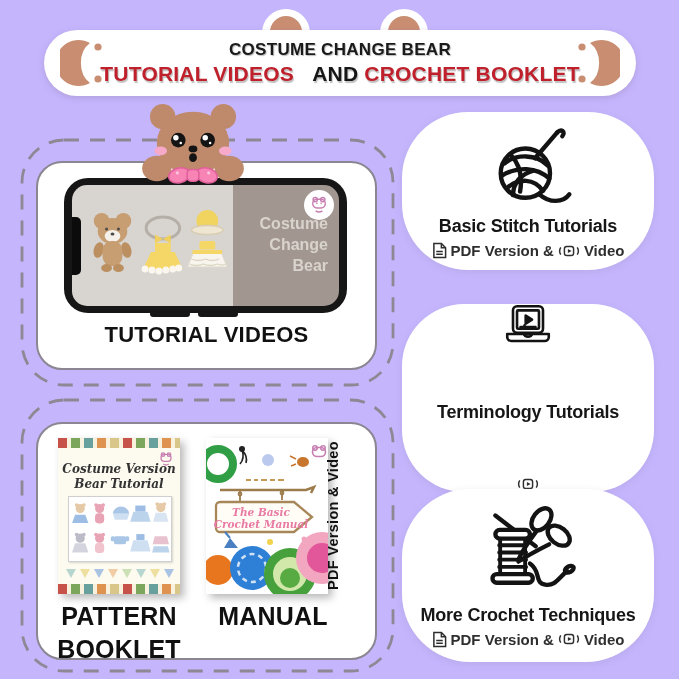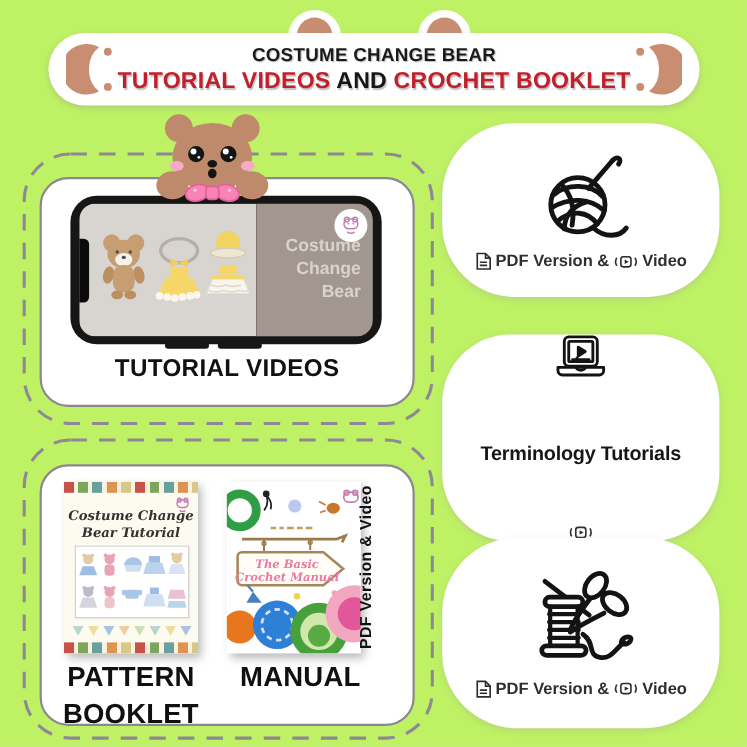--- a/index.html
+++ b/index.html
@@ -1,30 +1,30 @@
 <!DOCTYPE html>
 <html><head>
 <meta charset="utf-8">
 <style>
   html,body{margin:0;padding:0;}
   body{background:#f0daf6;font-family:"Liberation Sans",sans-serif;}
-  .canvas{position:relative;width:679px;height:679px;background:#bef264;overflow:hidden;}
+  .canvas{position:relative;width:679px;height:679px;background:#c4b5fd;overflow:hidden;}
 
   
   .ear{position:absolute;top:9px;width:48px;height:48px;background:#fff;border-radius:50%;z-index:1;}
   .ear-left{left:262px;} .ear-right{left:380px;}
   .ear-inner{position:absolute;left:8px;top:7px;width:32px;height:32px;background:#c98e72;border-radius:50%;}
   .header-pill{position:absolute;left:44px;top:30px;width:592px;height:66px;background:#fff;
     border-radius:34px;z-index:2;box-shadow:0 2px 6px rgba(150,120,160,.35);
     display:flex;flex-direction:column;align-items:center;justify-content:center;}
   .h-line1{font-size:17px;font-weight:bold;color:#1a1a1a;letter-spacing:.3px;
     text-shadow:1px 1px 1px rgba(130,130,130,.55);}
   .h-line2{font-size:21px;font-weight:bold;letter-spacing:.2px;margin-top:2px;
     text-shadow:1px 1.5px 1px rgba(130,130,130,.5);}
-  .h-line2 .red{color:#bf202b;} .h-line2 .blk{color:#161616;}
+  .h-line2 .red{color:#bf202b;} .h-line2 .blk{color:#161616;padding-left:13px;}
   .crescent{position:absolute;top:9px;width:44px;height:48px;}
   .crescent.left{left:16px;} .crescent.right{right:16px;transform:scaleX(-1);}
 
   
   .mascot{position:absolute;left:141px;top:100px;width:104px;height:90px;z-index:6;}
 
   
   .dash{position:absolute;z-index:3;}
   .dash1{left:20px;top:138px;}
   .dash2{left:20px;top:398px;}
@@ -224,21 +224,21 @@
         <svg width="16" height="16" viewBox="0 0 24 24">
           <g fill="none" stroke="#c77fb2" stroke-width="2">
             <circle cx="7.5" cy="5.5" r="2.6"></circle>
               <circle cx="16.5" cy="5.5" r="2.6"></circle>
             <rect x="4.5" y="5" width="15" height="10.5" rx="5"></rect>
               <path d="M8 19.5 q4 3 8 0"></path>
           </g>
         </svg>
       </div>
       <div class="b1-title">
-        <div>Costume Change</div>
+        <div>Costume Version</div>
         <div>Bear Tutorial</div>
       </div>
       <div class="b1-grid">
         <svg width="100%" height="100%" viewBox="0 0 100 62">
 
           <g>
               <circle cx="11" cy="11" r="4.5" fill="#e6c9a6"></circle>
               <circle cx="7.5" cy="7.5" r="1.8" fill="#e6c9a6"></circle>
               <circle cx="14.5" cy="7.5" r="1.8" fill="#e6c9a6"></circle>
               <path d="M6 17 h10 l3 8 h-16 z" fill="#9dbde4"></path>
@@ -361,20 +361,21 @@
         <path d="M23 46 C 36 35, 60 35, 72 48"></path>
         <path d="M20 60 C 38 49, 60 50, 74 63"></path>
         <path d="M26 74 C 40 62, 57 63, 67 77"></path>
         <path d="M33 82 C 33 68, 42 58, 56 54"></path>
         <path d="M30 36 C 40 46, 44 60, 41 78"></path>
         <path d="M58 40 L 83 11"></path>
         <path d="M83 11 c 5 -5 10 -1 6 4"></path>
         <path d="M63 81 C 74 91, 90 91, 97 81"></path>
       </g>
     </svg>
+    <div class="card-title">Basic Stitch Tutorials</div>
     <div class="card-sub">
       <svg class="icon-line" width="15" height="17" viewBox="0 0 16 18">
         <g fill="none" stroke="#2e2e2e" stroke-width="1.6">
           <path d="M2 1.5 h8 l4.5 4.5 v10.5 h-12.5 z"></path>
           <path d="M10 1.5 v4.5 h4.5"></path>
           <path d="M4.5 10 h7 M4.5 13 h7"></path>
         </g>
       </svg>
       <span>PDF Version &amp;</span>
       <svg class="icon-line" width="22" height="16" viewBox="0 0 24 16">
@@ -424,20 +425,21 @@
         <path d="M52 62 C 64 70, 56 82, 68 84 C 79 86, 83 75, 91 70"></path>
         <ellipse cx="93" cy="68" rx="5" ry="3" transform="rotate(-28 93 68)"></ellipse>
       </g>
       <g fill="#fff" stroke="#131313" stroke-width="4.5" stroke-linecap="round">
         <rect x="16" y="27" width="36" height="9" rx="4.5"></rect>
         <path d="M21 36 V73 M47 36 V73" stroke-width="4"></path>
         <path d="M20 43 h28 M20 50.5 h28 M20 58 h28 M20 65.5 h28" stroke-width="4"></path>
         <rect x="13" y="73" width="42" height="9" rx="4.5"></rect>
       </g>
     </svg>
+    <div class="card-title">More Crochet Techniques</div>
     <div class="card-sub">
       <svg class="icon-line" width="15" height="17" viewBox="0 0 16 18">
         <g fill="none" stroke="#2e2e2e" stroke-width="1.6">
           <path d="M2 1.5 h8 l4.5 4.5 v10.5 h-12.5 z"></path>
           <path d="M10 1.5 v4.5 h4.5"></path>
           <path d="M4.5 10 h7 M4.5 13 h7"></path>
         </g>
       </svg>
       <span>PDF Version &amp;</span>
       <svg class="icon-line" width="22" height="16" viewBox="0 0 24 16">

